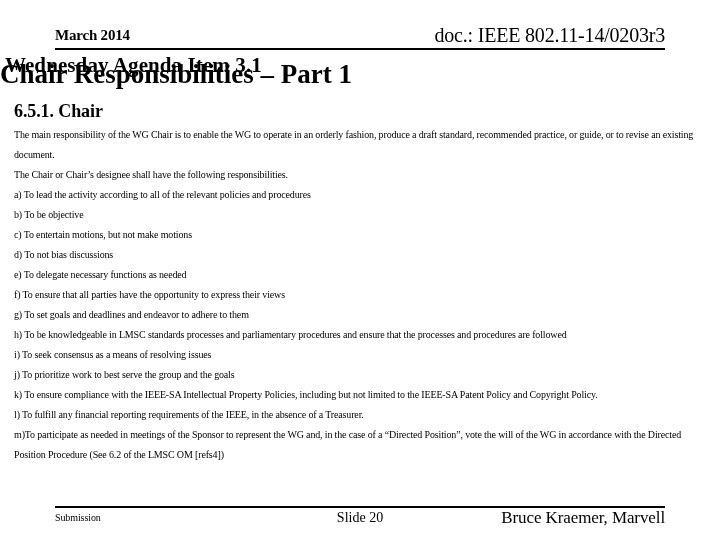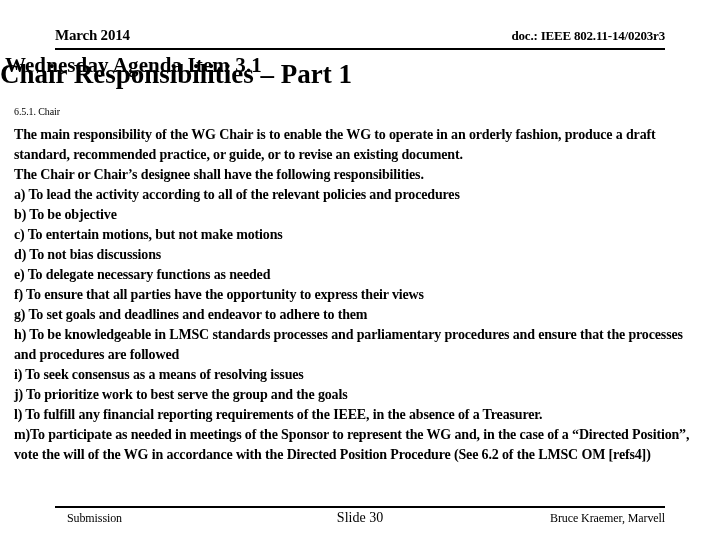--- a/index.html
+++ b/index.html
@@ -40,22 +40,22 @@
     font-size: 15px;
     font-weight: bold;
     line-height: 19px;
     white-space: nowrap;
     letter-spacing: -0.2px;
   }
   .header-doc {
     position: absolute;
     right: 0px;
     top: 0px;
-    font-size: 13px;
-    font-weight: bold;
+    font-size: 20px;
+    font-weight: normal;
     line-height: 19px;
     white-space: nowrap;
     letter-spacing: -0.2px;
   }
 
   
   .agenda-line {
     position: absolute;
     left: 5px;
     top: 52px;
@@ -79,68 +79,68 @@
   }
 
   
   .body-block {
     position: absolute;
     left: 14px;
     top: 102px;
     width: 692px;
   }
   .sec-heading {
-    font-size: 10px;
-    font-weight: normal;
+    font-size: 18px;
+    font-weight: bold;
     line-height: 19px;
     margin: 0 0 4px 0;
     letter-spacing: -0.1px;
   }
   .para {
-    font-size: 14px;
-    font-weight: bold;
+    font-size: 10px;
+    font-weight: normal;
     line-height: 20px;
     margin: 0;
     letter-spacing: -0.15px;
     text-align: left;
   }
 
   
   .slide-footer {
     position: absolute;
     left: 55px;
     top: 506px;
     width: 610px;
     height: 22px;
     border-top: 2px solid #000000;
   }
   .footer-left {
     position: absolute;
-    left: 12px;
+    left: 0px;
     top: 2px;
-    font-size: 12px;
+    font-size: 10px;
     line-height: 16px;
     white-space: nowrap;
     letter-spacing: -0.1px;
   }
   .footer-center {
     position: absolute;
     left: 0px;
     top: 1px;
     width: 610px;
     text-align: center;
     font-size: 14px;
     line-height: 18px;
     white-space: nowrap;
   }
   .footer-right {
     position: absolute;
     right: 0px;
     top: 2px;
-    font-size: 12px;
+    font-size: 17px;
     line-height: 16px;
     white-space: nowrap;
     letter-spacing: -0.1px;
   }
 </style>
 </head>
 <body>
 
 <div id="slide">
 
@@ -162,23 +162,24 @@
     <p class="para">a) To lead the activity according to all of the relevant policies and procedures</p>
     <p class="para">b) To be objective</p>
     <p class="para">c) To entertain motions, but not make motions</p>
     <p class="para">d) To not bias discussions</p>
     <p class="para">e) To delegate necessary functions as needed</p>
     <p class="para">f) To ensure that all parties have the opportunity to express their views</p>
     <p class="para">g) To set goals and deadlines and endeavor to adhere to them</p>
     <p class="para">h) To be knowledgeable in LMSC standards processes and parliamentary procedures and ensure that the processes and procedures are followed</p>
     <p class="para">i) To seek consensus as a means of resolving issues</p>
     <p class="para">j) To prioritize work to best serve the group and the goals</p>
+    <p class="para">k) To ensure compliance with the IEEE-SA Intellectual Property Policies, including but not limited to the IEEE-SA Patent Policy and Copyright Policy.</p>
     <p class="para">l) To fulfill any financial reporting requirements of the IEEE, in the absence of a Treasurer.</p>
     <p class="para">m)To participate as needed in meetings of the Sponsor to represent the WG and, in the case of a “Directed Position”, vote the will of the WG in accordance with the Directed Position Procedure (See 6.2 of the LMSC OM [refs4])</p>
   </div>
 
   <div class="slide-footer">
     <div class="footer-left">Submission</div>
-    <div class="footer-center">Slide 30</div>
+    <div class="footer-center">Slide 20</div>
     <div class="footer-right">Bruce Kraemer, Marvell</div>
   </div>
 
 </div>
 
 </body></html>

